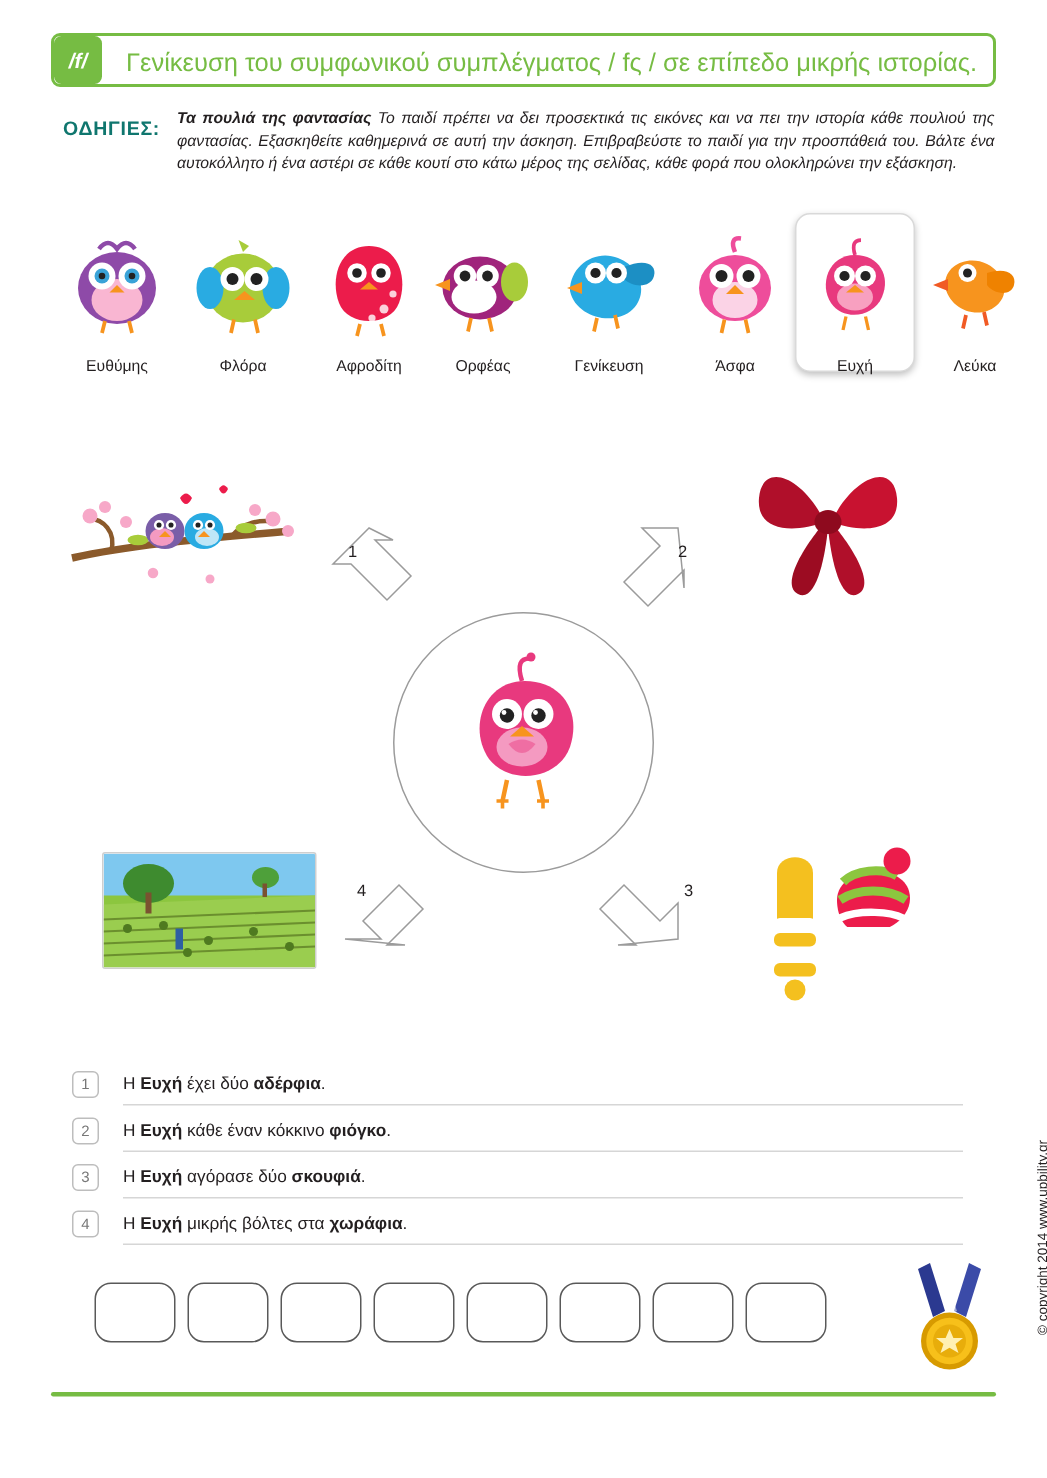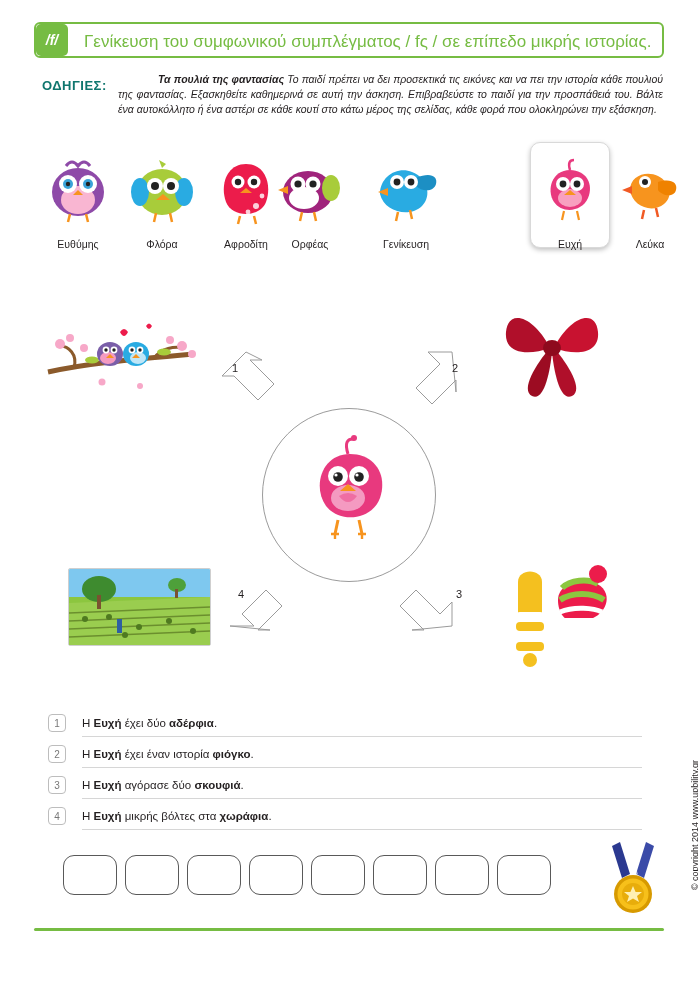--- a/index.html
+++ b/index.html
@@ -75,21 +75,20 @@
     top: 72px;
     width: 545px;
     font-size: 10.5px;
     line-height: 15px;
     font-style: italic;
     color: #231f20;
     text-align: justify;
   }
   .odigies-text b {
     color: #231f20;
-    margin-left: 40px;
   }
 
   
   .gallery {
     position: absolute;
     left: 16px;
     top: 148px;
     width: 666px;
     height: 110px;
   }
@@ -327,21 +326,21 @@
           <circle cx="35" cy="38" r="4" fill="#222"></circle>
             <circle cx="51" cy="38" r="4" fill="#222"></circle>
           <polygon points="43,46 36,52 50,52" fill="#f7941e"></polygon>
           <path d="M42 20 l-3 -8 l7 4 z" fill="#a8cc3a"></path>
           <path d="M36 65 l-2 9 M50 65 l2 9" stroke="#f7941e" stroke-width="2.5"></path>
         </svg>
       </div>
       <div class="bird-name">Φλόρα</div>
     </div>
 
-    <div class="bird-cell" style="left:252px; top:0;">
+    <div class="bird-cell" style="left:264px; top:0;">
       <div class="bird-art">
         <svg width="84" height="78" viewBox="0 0 84 78">
           <ellipse cx="40" cy="44" rx="25" ry="21" fill="#a0247c"></ellipse>
           <ellipse cx="36" cy="50" rx="15" ry="11" fill="#ffffff"></ellipse>
           <ellipse cx="63" cy="40" rx="9" ry="13" fill="#a8cc3a"></ellipse>
           <circle cx="30" cy="36" r="7.5" fill="#ffffff"></circle>
             <circle cx="45" cy="36" r="7.5" fill="#ffffff"></circle>
           <circle cx="30" cy="36" r="3.6" fill="#222"></circle>
             <circle cx="45" cy="36" r="3.6" fill="#222"></circle>
           <polygon points="20,38 10,42 20,46" fill="#f7941e"></polygon>
@@ -360,20 +359,36 @@
             <circle cx="47" cy="34" r="7" fill="#ffffff"></circle>
           <circle cx="33" cy="34" r="3.4" fill="#222"></circle>
             <circle cx="47" cy="34" r="3.4" fill="#222"></circle>
           <polygon points="24,40 14,44 24,48" fill="#f7941e"></polygon>
           <path d="M34 64 l-2 9 M46 62 l2 9" stroke="#f7941e" stroke-width="2.5"></path>
         </svg>
       </div>
       <div class="bird-name">Γενίκευση</div>
     </div>
 
+    <div class="bird-cell" style="left:432px; top:0;">
+      <div class="bird-art">
+        <svg width="84" height="78" viewBox="0 0 84 78">
+          <ellipse cx="42" cy="44" rx="24" ry="22" fill="#ee4d9b"></ellipse>
+          <ellipse cx="42" cy="52" rx="15" ry="12" fill="#fbd3e6"></ellipse>
+          <circle cx="33" cy="36" r="8" fill="#ffffff"></circle>
+            <circle cx="51" cy="36" r="8" fill="#ffffff"></circle>
+          <circle cx="33" cy="36" r="4" fill="#222"></circle>
+            <circle cx="51" cy="36" r="4" fill="#222"></circle>
+          <polygon points="42,42 36,48 48,48" fill="#f7941e"></polygon>
+          <path d="M42 20 q-4 -10 4 -9" stroke="#ee4d9b" stroke-width="3" fill="none"></path>
+          <path d="M35 65 l-2 9 M49 65 l2 9" stroke="#f7941e" stroke-width="2.5"></path>
+        </svg>
+      </div>
+      <div class="bird-name">Άσφα</div>
+    </div>
 
     <div class="bird-cell selected" style="left:512px; top:0;">
       <div class="highlight-box"></div>
       <div class="bird-art">
         <svg width="84" height="78" viewBox="0 0 84 78">
           <path d="M42 22 C24 22 18 42 26 54 C34 66 54 64 60 50 C66 36 58 22 42 22 Z" fill="#e8397e"></path>
           <ellipse cx="42" cy="50" rx="12" ry="9" fill="#f8a0c0"></ellipse>
           <circle cx="35" cy="36" r="7" fill="#ffffff"></circle>
             <circle cx="49" cy="36" r="7" fill="#ffffff"></circle>
           <circle cx="35" cy="36" r="3.4" fill="#222"></circle>
@@ -534,21 +549,21 @@
   <div class="sentences">
 
     <div class="sentence-row">
       <div class="sentence-num">1</div>
       <div class="sentence-text"><span>Η </span><b>Ευχή</b><span> έχει δύο </span><b>αδέρφια</b><span>.</span></div>
       <div class="sentence-line"></div>
     </div>
 
     <div class="sentence-row">
       <div class="sentence-num">2</div>
-      <div class="sentence-text"><span>Η </span><b>Ευχή</b><span> έχει έναν ιστορία </span><b>φιόγκο</b><span>.</span></div>
+      <div class="sentence-text"><span>Η </span><b>Ευχή</b><span> κάθε έναν κόκκινο </span><b>φιόγκο</b><span>.</span></div>
       <div class="sentence-line"></div>
     </div>
 
     <div class="sentence-row">
       <div class="sentence-num">3</div>
       <div class="sentence-text"><span>Η </span><b>Ευχή</b><span> αγόρασε δύο </span><b>σκουφιά</b><span>.</span></div>
       <div class="sentence-line"></div>
     </div>
 
     <div class="sentence-row">

